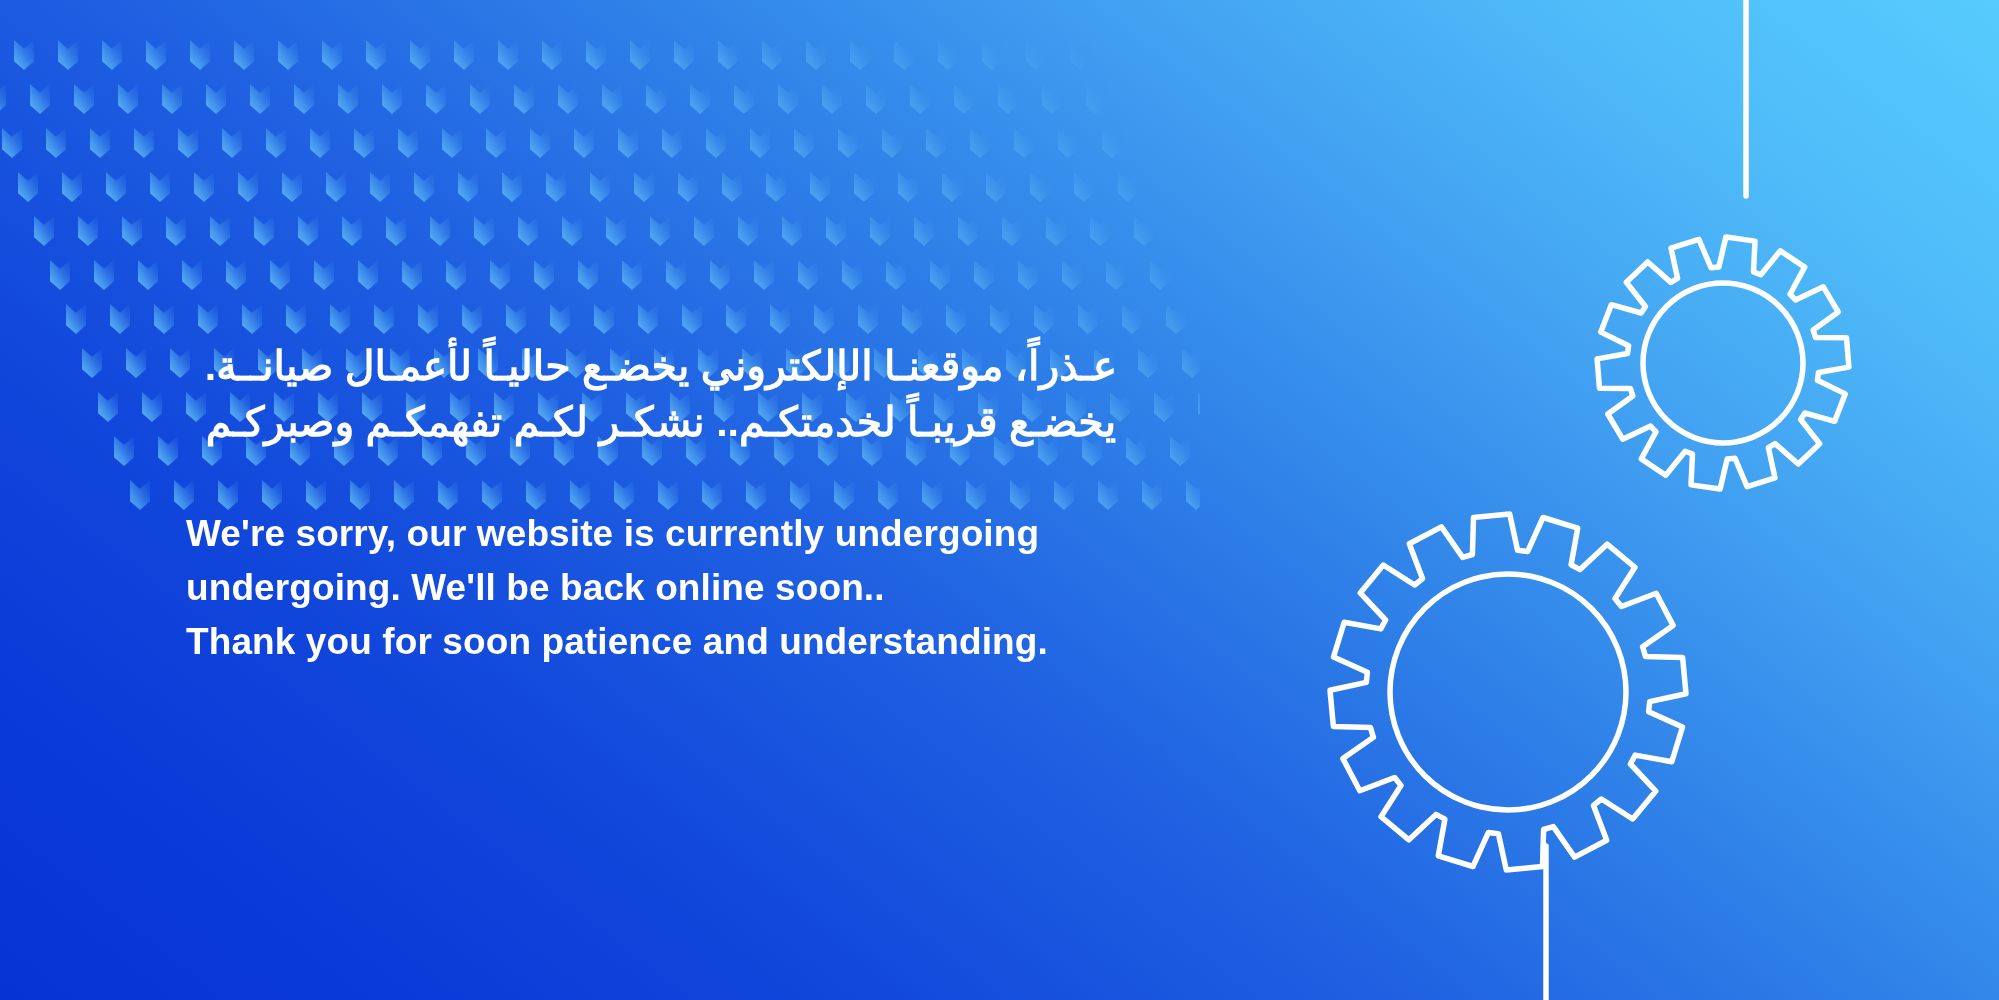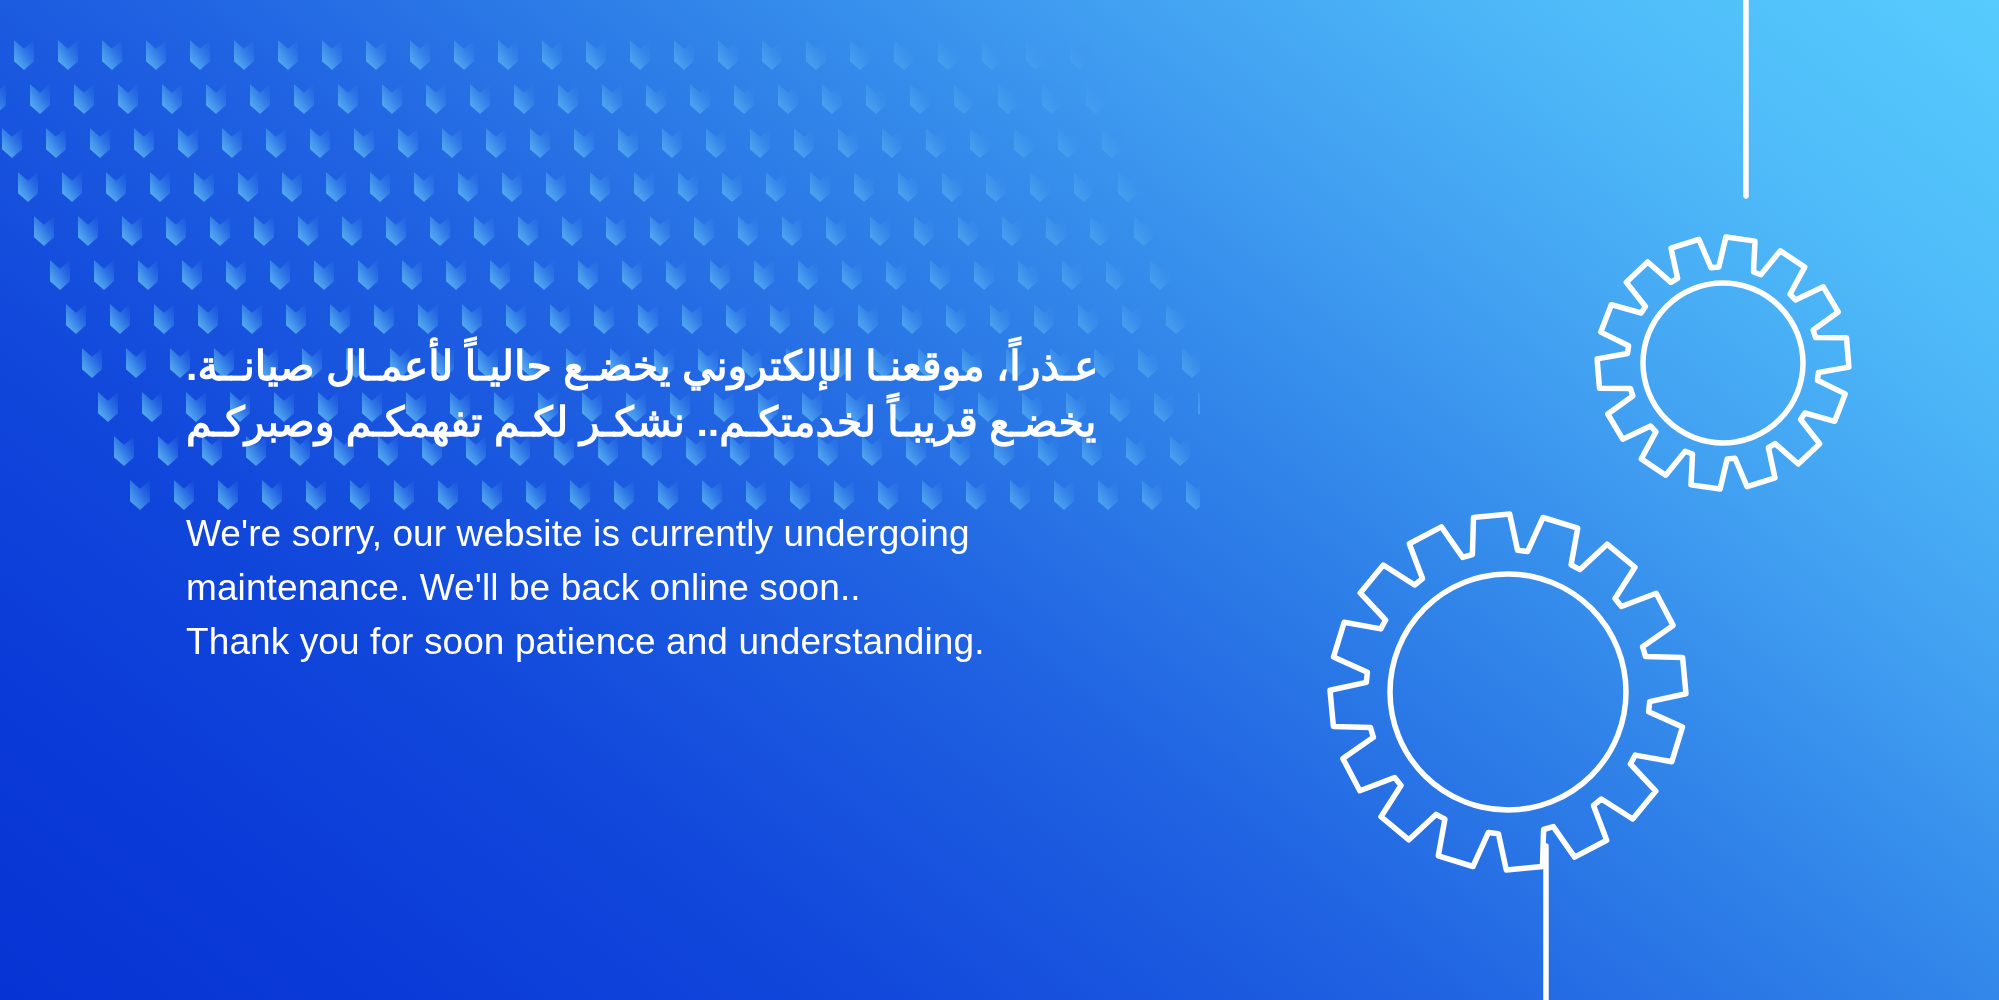--- a/index.html
+++ b/index.html
@@ -49,38 +49,38 @@
 
   
   #copy {
     position: absolute;
     left: 186px;
     top: 338px;
     width: 1000px;
   }
   .ar-block {
     direction: rtl;
-    text-align: left;
+    text-align: center;
     unicode-bidi: isolate;
     color: #ffffff;
     font-size: 41px;
     line-height: 1.37;
     font-weight: 700;
     letter-spacing: 0.2px;
     width: 950px;
     margin: 0;
   }
   .ar-line { display: block; white-space: nowrap; }
   .en-block {
     margin: 0;
     padding-top: 57px;
     color: #ffffff;
     font-size: 37px;
     line-height: 1.45;
-    font-weight: 400;
+    font-weight: 700;
     letter-spacing: 0.1px;
     direction: ltr;
     text-align: left;
   }
   .en-line { display: block; white-space: nowrap; }
 </style>
 </head>
 <body>
 
 <div id="stage">
@@ -423,18 +423,18 @@
 
   <div id="copy">
 
     <div class="ar-block" lang="ar" dir="rtl">
       <span class="ar-line">عـذراً، موقعنـا الإلكتروني يخضـع حاليـاً لأعمـال صيانــة.</span>
       <span class="ar-line">يخضـع قريبـاً لخدمتكـم.. نشكـر لكـم تفهمكـم وصبركـم</span>
     </div>
 
     <div class="en-block" lang="en" dir="ltr">
       <span class="en-line">We're sorry, our website is currently undergoing</span>
-      <span class="en-line">maintenance. We'll be back online soon..</span>
+      <span class="en-line">undergoing. We'll be back online soon..</span>
       <span class="en-line">Thank you for soon patience and understanding.</span>
     </div>
 
   </div>
 </div>
 
 </body></html>

